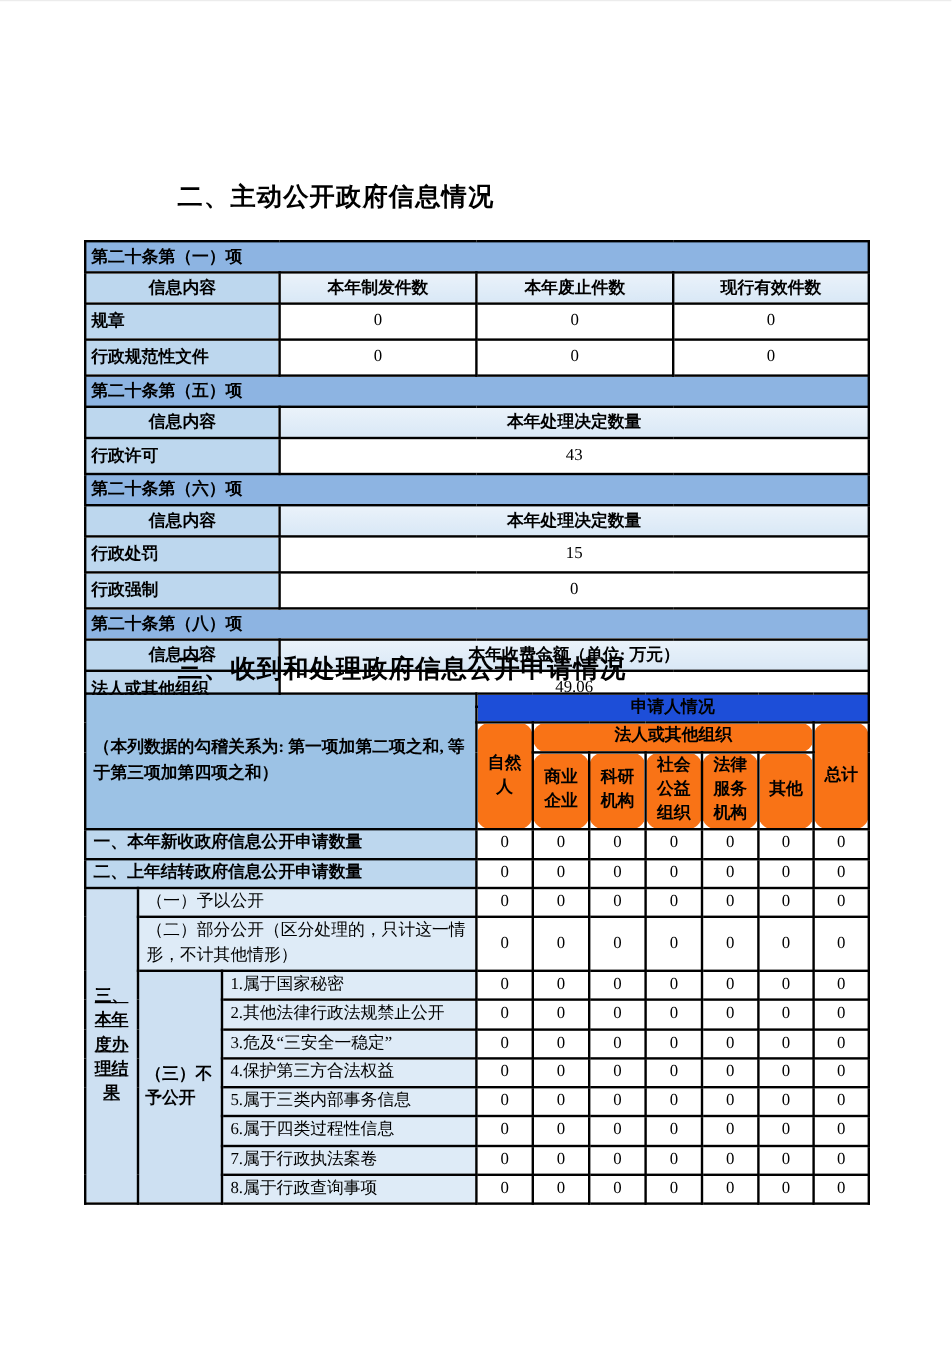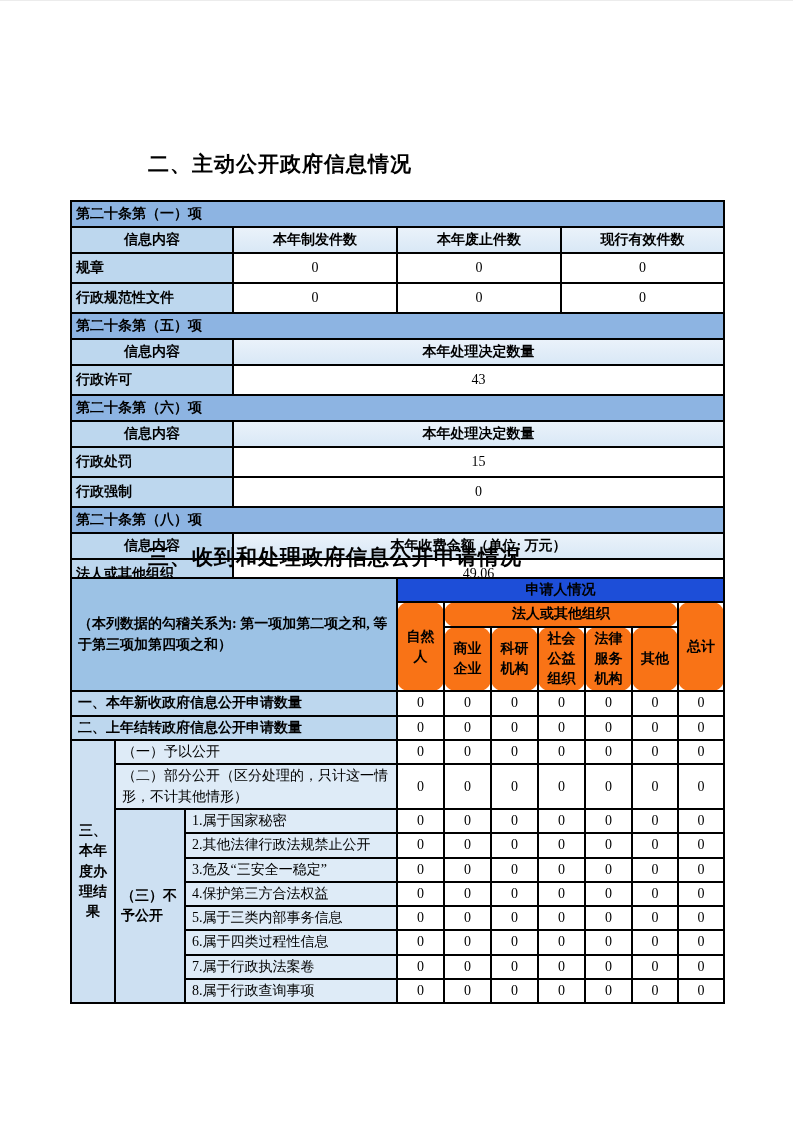--- a/index.html
+++ b/index.html
@@ -24,21 +24,21 @@
   .t1-data .num{background:#fff;text-align:center;}
 
   
   #table-2{top:577px;width:653px;}
   #table-2 td{padding:1px 2px;text-align:center;vertical-align:middle;line-height:1.45;}
   .t2-desc{background:#9CC2E5;text-align:left !important;font-weight:600;padding:2px 6px !important;}
   .t2-h1{background:#1d4ed8;font-weight:600;height:19px;}
   .t2-h2{background:#f97316;font-weight:600;border-radius:12px;}
   .t2-h2row{height:18px;}
   .t2-rowlabel{background:#BDD7EE;text-align:left !important;padding-left:6px !important;font-weight:600;height:19px;}
-  .t2-group{background:#CDE0F2;font-weight:600;text-align:right;padding:2px 4px !important;}
+  .t2-group{background:#CDE0F2;font-weight:600;text-align:right;padding:2px 4px !important;text-decoration:underline;}
   .t2-refuse{background:#CDE0F2;font-weight:600;text-align:left !important;padding:2px 5px !important;}
   .t2-sub{background:#DEEBF7;text-align:left !important;padding-left:6px !important;height:19px;}
   .t2-num{background:#fff;}
 </style>
 </head>
 <body>
 
 <div class="top-line"></div>
 
 <div class="heading" id="heading-2">二、主动公开政府信息情况</div>

